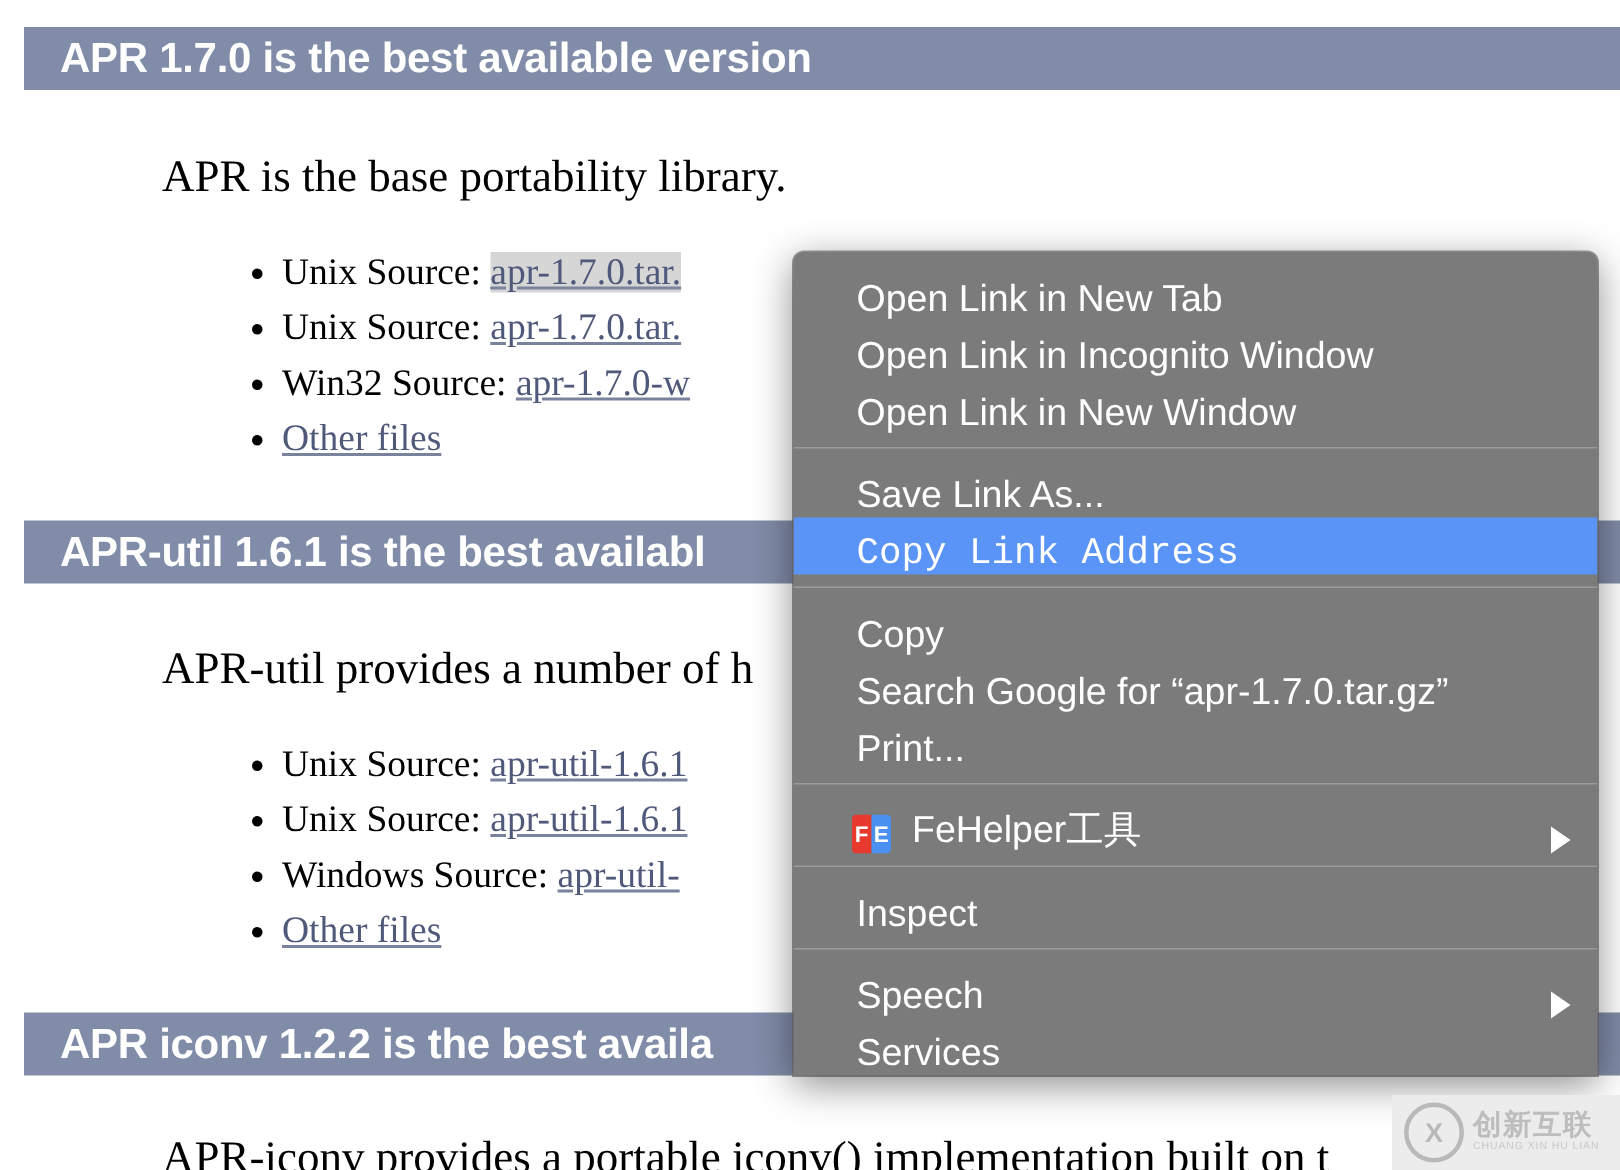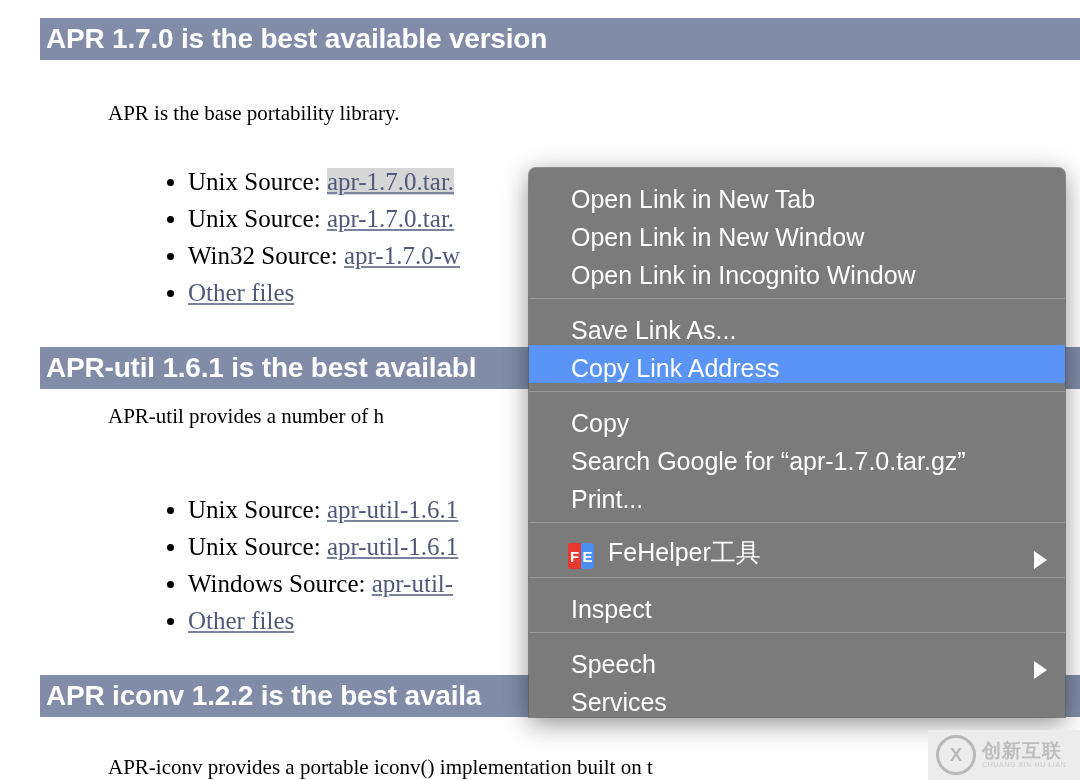--- a/index.html
+++ b/index.html
@@ -17,42 +17,42 @@
 
   
   #page {
     position: absolute;
     inset: 0;
     background: #ffffff;
   }
 
   .heading-band {
     position: absolute;
-    left: 40px;
+    left: 16px;
     right: 0;
     height: 42px;
     background: #808ca8;
     display: flex;
     align-items: center;
     box-sizing: border-box;
-    padding-left: 6px;
+    padding-left: 24px;
   }
   .heading-band .htext {
     font-family: "Liberation Sans", "DejaVu Sans", sans-serif;
     font-weight: bold;
     font-size: 28px;
     color: #ffffff;
     white-space: nowrap;
     letter-spacing: -0.2px;
   }
 
   .para {
     position: absolute;
     left: 108px;
-    font-size: 21px;
+    font-size: 30px;
     color: #000000;
     white-space: nowrap;
     font-family: "Liberation Serif", "DejaVu Serif", serif;
   }
 
   ul.filelist {
     position: absolute;
     left: 148px;
     margin: 0;
     padding: 0 0 0 40px;
@@ -97,20 +97,21 @@
     align-items: flex-end;
     padding: 0 18px 0 42px;
     color: #ffffff;
     font-size: 25px;
     white-space: nowrap;
     box-sizing: border-box;
   }
   .mi .label { flex: 0 0 auto; }
   .mi.highlight {
     background: #5a94f7;
+    font-family: Liberation Mono, monospace;
   }
   .mi .submenu-arrow {
     margin-left: auto;
     width: 0; height: 0;
     border-left: 13px solid #ffffff;
     border-top: 9px solid transparent;
     border-bottom: 9px solid transparent;
   }
   .sep {
     height: 1px;
@@ -188,42 +189,42 @@
     <div class="para" style="top: 101px;">APR is the base portability library.</div>
     <ul class="filelist" style="top: 163px;">
       <li><span>Unix Source: </span><a class="dl selected">apr-1.7.0.tar.</a></li>
       <li><span>Unix Source: </span><a class="dl">apr-1.7.0.tar.</a></li>
       <li><span>Win32 Source: </span><a class="dl">apr-1.7.0-w</a></li>
       <li><a class="dl">Other files</a></li>
     </ul>
     <div class="heading-band" style="top: 347px;">
       <span class="htext">APR-util 1.6.1 is the best availabl</span>
     </div>
-    <div class="para" style="top: 404px;">APR-util provides a number of h</div>
+    <div class="para" style="top: 429px;">APR-util provides a number of h</div>
     <ul class="filelist" style="top: 491px;">
       <li><span>Unix Source: </span><a class="dl">apr-util-1.6.1</a></li>
       <li><span>Unix Source: </span><a class="dl">apr-util-1.6.1</a></li>
       <li><span>Windows Source: </span><a class="dl">apr-util-</a></li>
       <li><a class="dl">Other files</a></li>
     </ul>
     <div class="heading-band" style="top: 675px;">
       <span class="htext">APR iconv 1.2.2 is the best availa</span>
     </div>
     <div class="para" style="top: 755px;">APR-iconv provides a portable iconv() implementation built on t</div>
   </div>
 
 <div id="ctxmenu">
     <div class="mi">
       <span class="label">Open Link in New Tab</span>
     </div>
     <div class="mi">
+      <span class="label">Open Link in Incognito Window</span>
+    </div>
+    <div class="mi">
       <span class="label">Open Link in New Window</span>
-    </div>
-    <div class="mi">
-      <span class="label">Open Link in Incognito Window</span>
     </div>
     <div class="sep"></div>
     <div class="mi">
       <span class="label">Save Link As...</span>
     </div>
     <div class="mi highlight">
       <span class="label">Copy Link Address</span>
     </div>
     <div class="sep"></div>
     <div class="mi">

